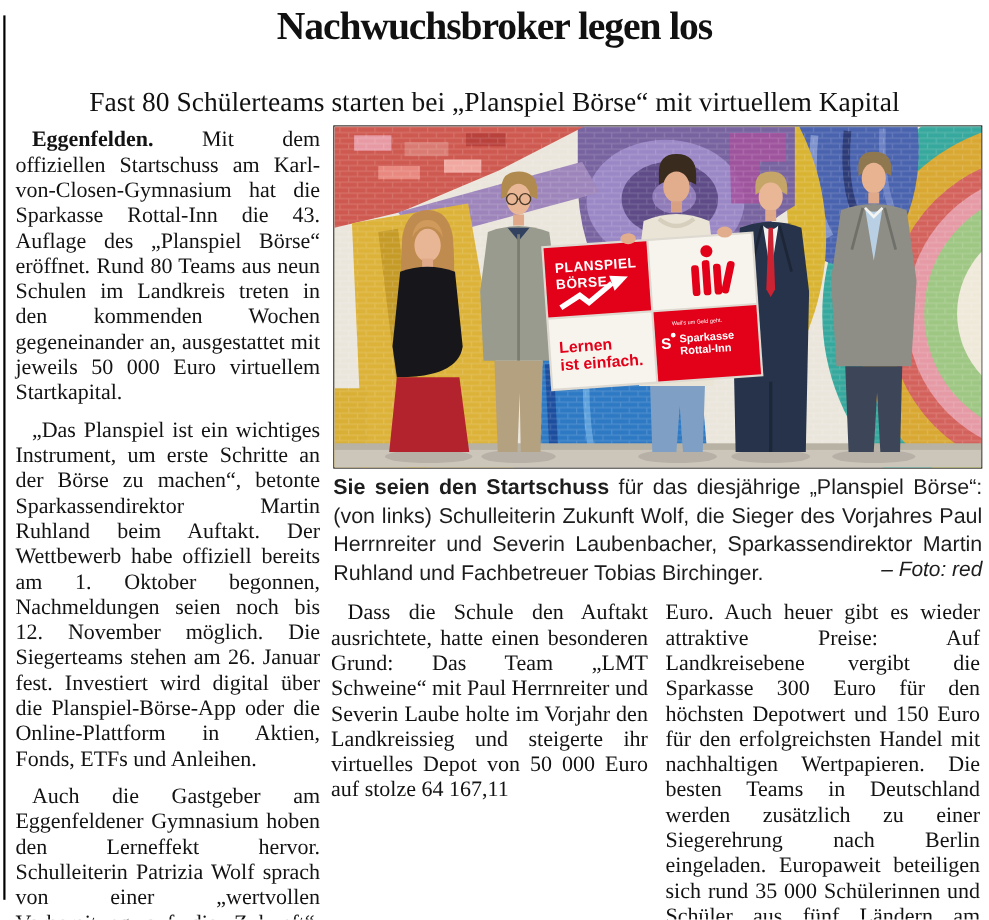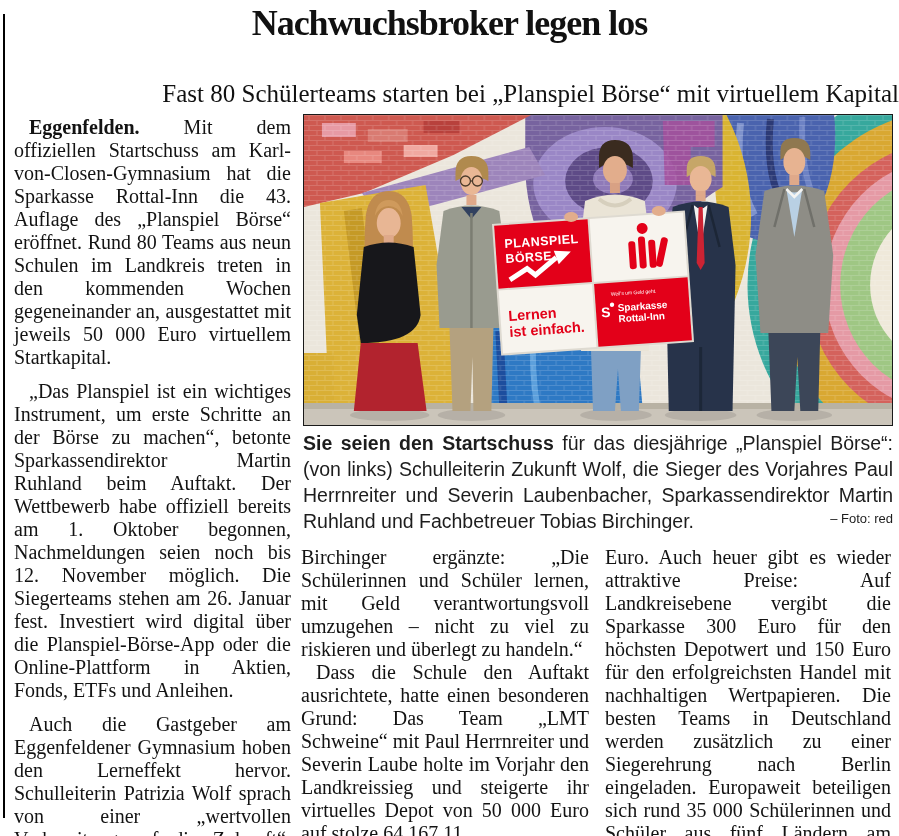--- a/index.html
+++ b/index.html
@@ -9,21 +9,21 @@
     font-family:"Liberation Serif", serif;
   }
   .page-rule{position:absolute;left:3px;top:14px;width:2px;height:804px;background:#000;}
   .headline{
     position:absolute;top:2px;left:0;width:100%;margin:0;
     text-align:center;font-size:36px;font-weight:700;letter-spacing:-1px;
     font-family:"Liberation Serif", serif;
   }
   .subheadline{
     position:absolute;top:80px;left:0;width:100%;margin:0;
-    text-align:right;font-size:25px;font-weight:400;
+    text-align:center;font-size:25px;font-weight:400;
   }
   .col{
     position:absolute;text-align:justify;
     font-size:20px;line-height:23px;color:#131313;
   }
   .col p{margin:0;text-indent:15px;}
   .col p.gap{margin-bottom:11px;}
   .col p.noindent{text-indent:0;}
   #col1{left:14px;top:116px;width:277px;}
   #col2{left:301px;top:546px;width:288px;}
@@ -34,21 +34,21 @@
     border:1px solid #1a1a1a;box-sizing:border-box;background:#ece7dd;
   }
   .photo svg{display:block;width:100%;height:100%;}
   .caption{
     position:absolute;left:303px;top:430px;width:590px;margin:0;
     font-family:"Liberation Sans", sans-serif;
     font-size:19.5px;line-height:26px;text-align:justify;color:#1d1d1d;
     position:absolute;
   }
   .caption .credit{
-    position:absolute;right:0;bottom:2px;font-size:13px;text-indent:0;
+    position:absolute;right:0;bottom:2px;font-size:19px;text-indent:0;font-style:italic;
   }
   .sign-txt{font-family:"Liberation Sans", sans-serif;}
 </style>
 </head>
 <body>
 
 <div class="page-rule"></div>
 
 <h1 class="headline">Nachwuchsbroker legen los</h1>
 <h2 class="subheadline">Fast 80 Schülerteams starten bei „Planspiel Börse“ mit virtuellem Kapital</h2>
@@ -221,21 +221,20 @@
 <div id="col1" class="col">
   <p class="gap">
     <b>Eggenfelden.</b>
     <span>Mit dem offiziellen Startschuss am Karl-von-Closen-Gymnasium hat die Sparkasse Rottal-Inn die 43. Auflage des „Planspiel Börse“ eröffnet. Rund 80 Teams aus neun Schulen im Landkreis treten in den kommenden Wochen gegeneinander an, ausgestattet mit jeweils 50 000 Euro virtuellem Startkapital.</span>
   </p>
   <p class="gap">„Das Planspiel ist ein wichtiges Instrument, um erste Schritte an der Börse zu machen“, betonte Sparkassendirektor Martin Ruhland beim Auftakt. Der Wettbewerb habe offiziell bereits am 1. Oktober begonnen, Nachmeldungen seien noch bis 12. November möglich. Die Siegerteams stehen am 26. Januar fest. Investiert wird digital über die Planspiel-Börse-App oder die Online-Plattform in Aktien, Fonds, ETFs und Anleihen.</p>
   <p>Auch die Gastgeber am Eggenfeldener Gymnasium hoben den Lerneffekt hervor. Schulleiterin Patrizia Wolf sprach von einer „wertvollen Vorbereitung auf die Zukunft“. Fachbetreuer Tobias</p>
 </div>
 
 <div id="col2" class="col">
-  <p class="noindent">Birchinger ergänzte: „Die Schülerinnen und Schüler lernen, mit Geld verantwortungsvoll umzugehen – nicht zu viel zu riskieren und überlegt zu handeln.“</p>
   <p>Dass die Schule den Auftakt ausrichtete, hatte einen besonderen Grund: Das Team „LMT Schweine“ mit Paul Herrnreiter und Severin Laube holte im Vorjahr den Landkreissieg und steigerte ihr virtuelles Depot von 50 000 Euro auf stolze 64 167,11</p>
 </div>
 
 <div id="col3" class="col">
   <p class="noindent">
     <span>Euro. Auch heuer gibt es wieder attraktive Preise: Auf Landkreisebene vergibt die Sparkasse 300 Euro für den höchsten Depotwert und 150 Euro für den erfolgreichsten Handel mit nachhaltigen Wertpapieren. Die besten Teams in Deutschland werden zusätzlich zu einer Siegerehrung nach Berlin eingeladen. Europaweit beteiligen sich rund 35 000 Schülerinnen und Schüler aus fünf Ländern am Planspiel.</span>
     
   </p>
 </div>
 

